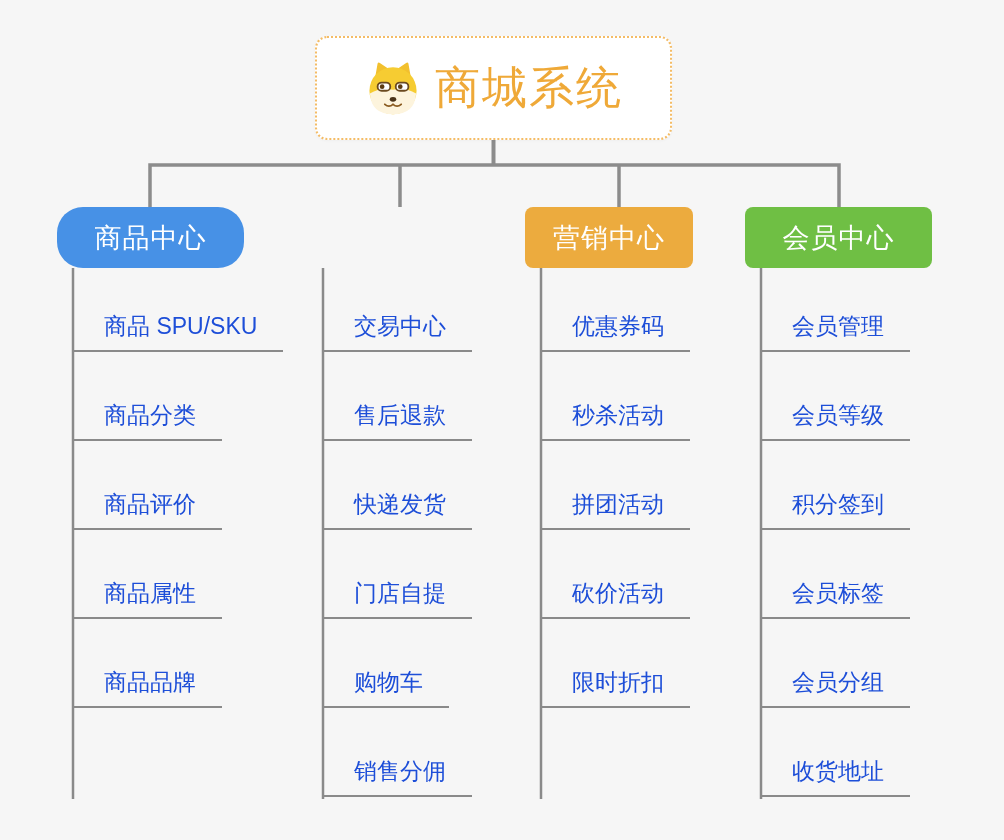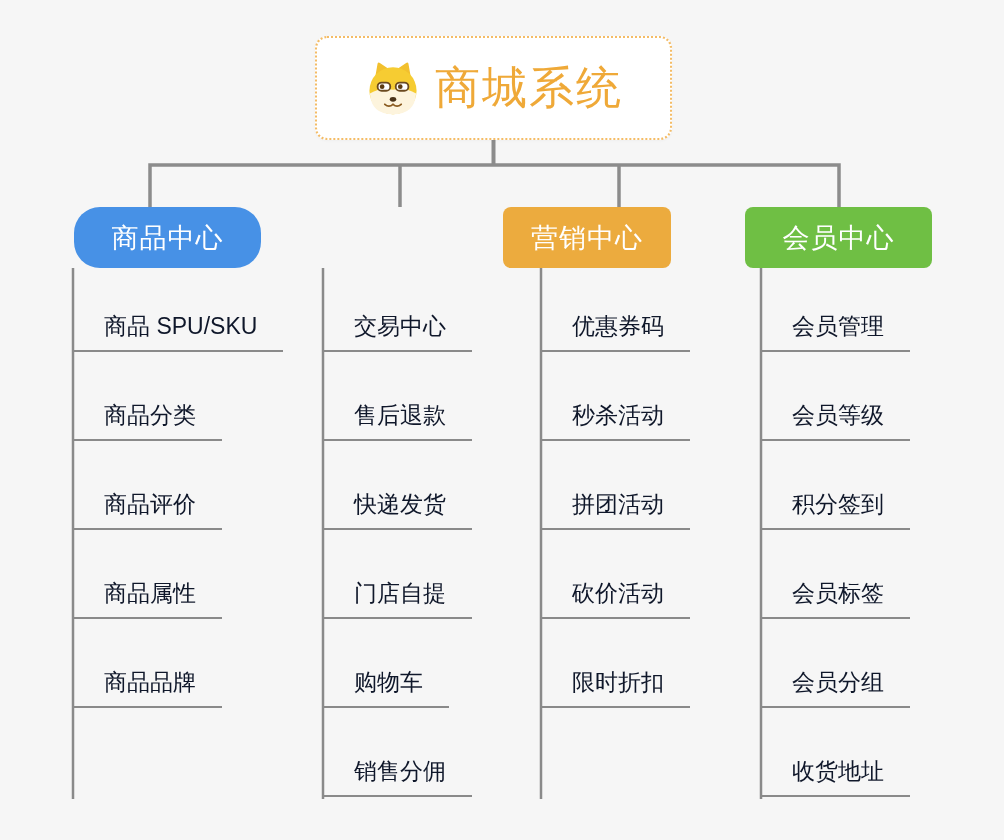--- a/index.html
+++ b/index.html
@@ -23,37 +23,37 @@
   }
   .root-title { font-size:45px; letter-spacing:2px; color:#efa938; white-space:nowrap; }
   .root-icon { width:58px; height:58px; flex:0 0 auto; }
 
   
   .branch-box {
     position:absolute; top:207px; height:61px; width:187px;
     border-radius:8px; display:flex; align-items:center; justify-content:center;
     color:#ffffff; font-size:27px; letter-spacing:1px; white-space:nowrap;
   }
-  .bb0 { left:74px;border-radius:26px; }
+  .bb0 { left:57px;border-radius:26px; }
   .bb1 { left:307px; }
-  .bb2 { left:503px; width:168px; }
+  .bb2 { left:525px; width:168px; }
   .bb3 { left:745px; }
 
   
   .col { position:absolute; top:268px; display:flex; flex-direction:column; align-items:flex-start; }
   .c0 { left:73px; }
   .c1 { left:323px; }
   .c2 { left:541px; }
   .c3 { left:761px; }
   .child {
     margin-top:47px;
     width:fit-content;
     padding:0 26px 8px 31px;
     border-bottom:2px solid #8a8a8a;
-    font-size:23px; line-height:32px; color:#0f172a;
+    font-size:23px; line-height:32px; color:#1d4ed8;
     white-space:nowrap;
     text-align:right;
   }
   .child:first-child { margin-top:42px; }
 </style>
 </head>
 <body>
 
 <div class="canvas">
 

